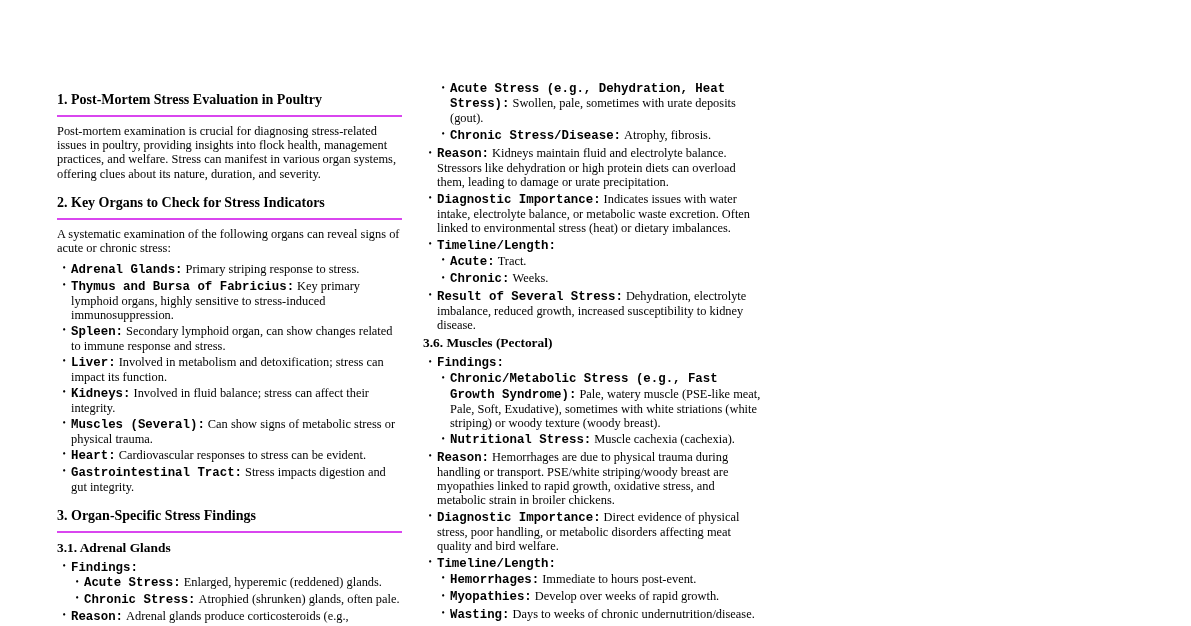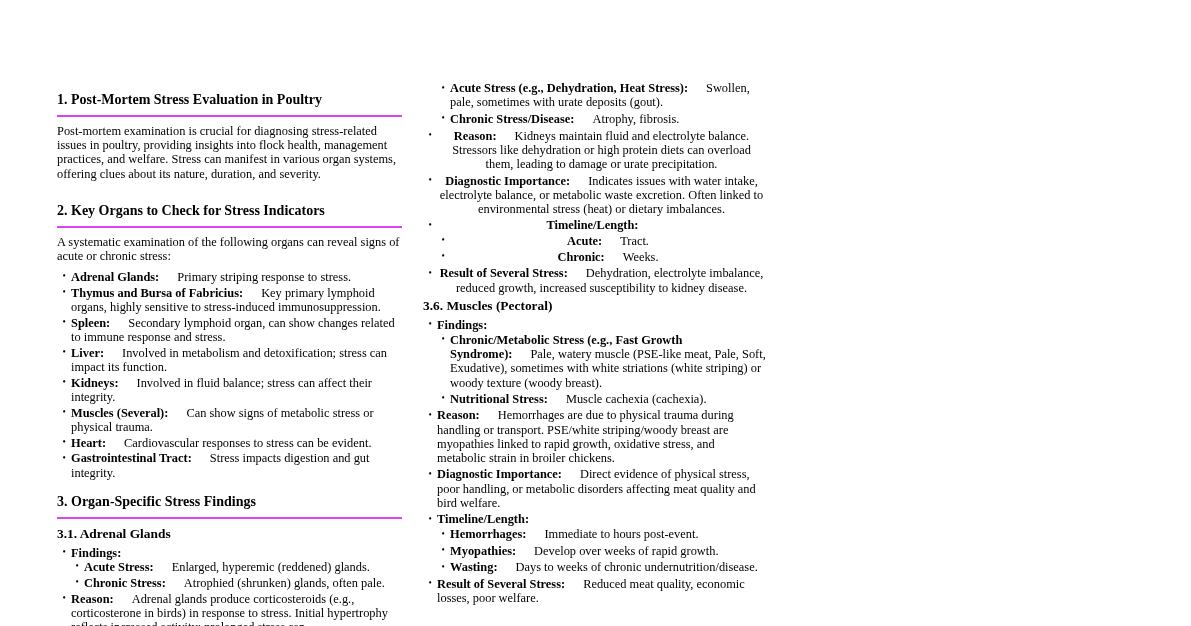--- a/index.html
+++ b/index.html
@@ -5,43 +5,43 @@
   html,body{margin:0;padding:0;background:#ffffff;}
   .page{position:relative;width:1191px;height:626px;background:#ffffff;overflow:hidden;
         color:#000;font-family:"Liberation Serif","DejaVu Serif",serif;
         font-size:12.4px;line-height:14.2px;}
   .col{position:absolute;}
   .col-left{left:57px;top:90px;width:345px;}
   .col-right{left:423px;top:81px;width:343px;}
 
   .doc-h2{font-size:14px;line-height:19px;font-weight:700;margin:12px 0 7px;
           padding-bottom:6px;border-bottom:2px solid #d946ef;}
-  .doc-p + .doc-h2{margin-top:20px;}
+  .doc-p + .doc-h2{margin-top:12px;}
   .doc-list + .doc-h2{margin-top:12px;}
   .doc-h2:first-child{margin-top:0;}
 
   .doc-h3{font-size:13.4px;line-height:16px;font-weight:700;margin:2px 0 4px;}
   .doc-list + .doc-h3{margin-top:2px;}
 
   .doc-p{margin:0 0 1px;}
 
   .doc-list{list-style:none;margin:6.5px 0 2px;padding:0 0 0 14px;}
   .doc-list .doc-list{margin:0;padding-left:13px;}
-  .doc-list + .doc-list{margin-top:3px;text-align:center;}
+  .doc-list + .doc-list{margin-top:3px;}
   .doc-h3 + .doc-list{margin-top:0;}
   .col-right .doc-list{margin-bottom:3px;}
   .col-right .doc-list .doc-list{margin-top:1px;margin-bottom:0;}
   .doc-list:first-child{margin-top:0;}
   .sub-list{margin-left:13px;}
 
   .doc-item{position:relative;margin:0 0 1.6px;}
   .col-right .doc-item{margin-bottom:2.2px;}
   .doc-item::before{content:"\2022";position:absolute;left:-8.5px;top:0.5px;
                     font-size:9.5px;line-height:13px;color:#000;}
-  .item-lead{font-weight:700;margin-right:18px;}
+  .item-lead{font-weight:700;margin-right:3px;font-family:Liberation Mono, monospace;}
 </style>
 </head>
 <body>
 
 <div class="page">
   <div class="col col-left">
       <h2 class="doc-h2">1. Post-Mortem Stress Evaluation in Poultry</h2>
       <p class="doc-p">Post-mortem examination is crucial for diagnosing stress-related issues in poultry, providing insights into flock health, management practices, and welfare. Stress can manifest in various organ systems, offering clues about its nature, duration, and severity.</p>
       <h2 class="doc-h2">2. Key Organs to Check for Stress Indicators</h2>
       <p class="doc-p">A systematic examination of the following organs can reveal signs of acute or chronic stress:</p>

